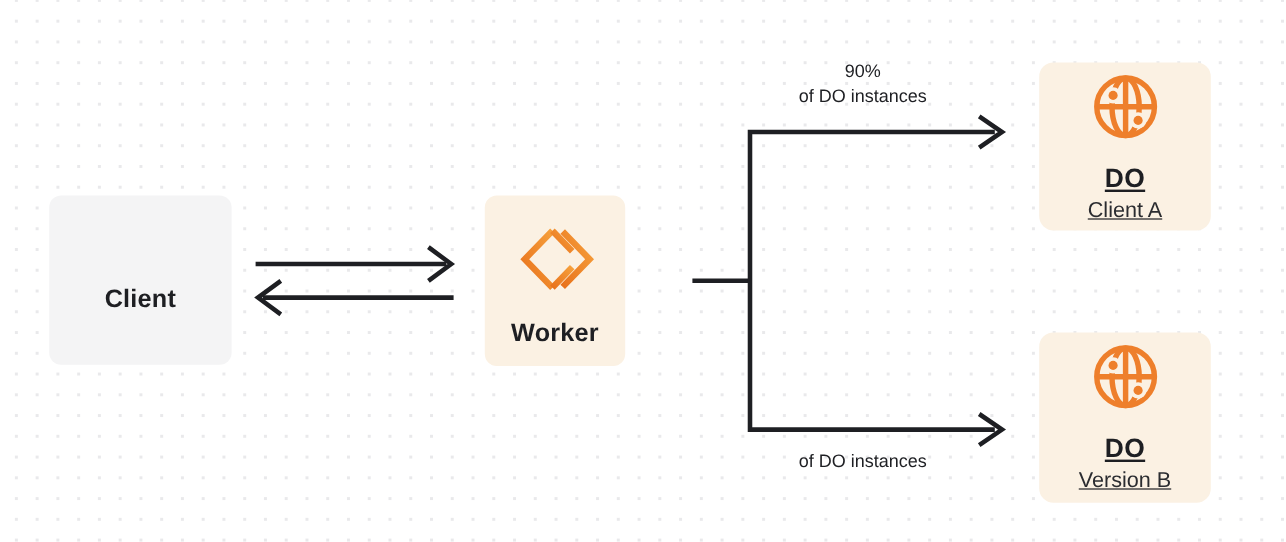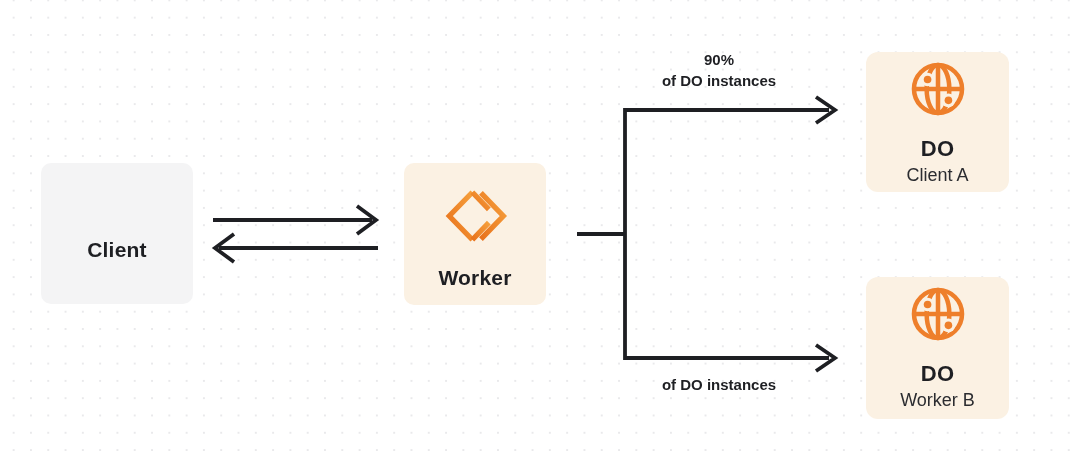--- a/index.html
+++ b/index.html
@@ -39,55 +39,56 @@
     left:41px;top:163px;width:152px;height:141px;
     background:var(--box-gray);
     border-radius:10px;
   }
   .node-client .node-label{
     font-size:21px;font-weight:700;color:var(--ink);
     letter-spacing:.2px;
     margin-top:33px;
   }
   .node-worker{
-    left:404px;top:163px;width:142px;height:142px;
+    left:404px;top:163px;width:117px;height:142px;
     background:var(--cream);
     border-radius:10px;
     justify-content:flex-start;
     padding-top:24px;
   }
   .node-worker .node-label{
     font-size:21px;font-weight:700;color:var(--ink);
     margin-top:21px;letter-spacing:.2px;
   }
   .node-do{
     background:var(--cream);
     border-radius:12px;
     justify-content:flex-start;
     padding-top:8px;
+    text-decoration:underline;
   }
   .node-do-a{left:866px;top:52px;width:143px;height:140px;}
   .node-do-b{left:866px;top:277px;width:143px;height:142px;}
   .node-do .do-title{
     font-size:22px;font-weight:700;color:var(--ink);
     margin-top:18px;letter-spacing:.3px;
   }
   .node-do .do-subtitle{
     font-size:18px;font-weight:400;color:var(--ink-soft);
     margin-top:3px;
   }
   .connectors{
     position:absolute;left:0;top:0;width:1072px;height:452px;
     pointer-events:none;
   }
   .branch-label{
     position:absolute;
     transform:translateX(-50%);
     text-align:center;
-    font-size:15px;font-weight:700;color:var(--ink);
+    font-size:15px;font-weight:400;color:var(--ink);
     line-height:21px;
   }
   .branch-label-top{left:719px;top:49px;}
   .branch-label-bottom{left:719px;top:374px;}
   .icon-workers{width:66px;height:58px;}
   .icon-globe{width:58px;height:58px;}
 </style>
 </head>
 <body>
 
@@ -167,16 +168,16 @@
         <line x1="6" y1="32" x2="58" y2="32"></line>
         <line x1="32" y1="6" x2="32" y2="58"></line>
         <ellipse cx="32" cy="32" rx="12.5" ry="26.5"></ellipse>
       </g>
       <circle cx="20.5" cy="21.5" r="7.5" fill="#FBF1E3"></circle>
       <circle cx="20.5" cy="21.5" r="4.2" fill="#EE7F2B"></circle>
       <circle cx="43.5" cy="44.5" r="7.5" fill="#FBF1E3"></circle>
       <circle cx="43.5" cy="44.5" r="4.2" fill="#EE7F2B"></circle>
     </svg>
     <div class="do-title">DO</div>
-    <div class="do-subtitle">Worker B</div>
+    <div class="do-subtitle">Version B</div>
   </div>
 
 </div>
 
 </body></html>

